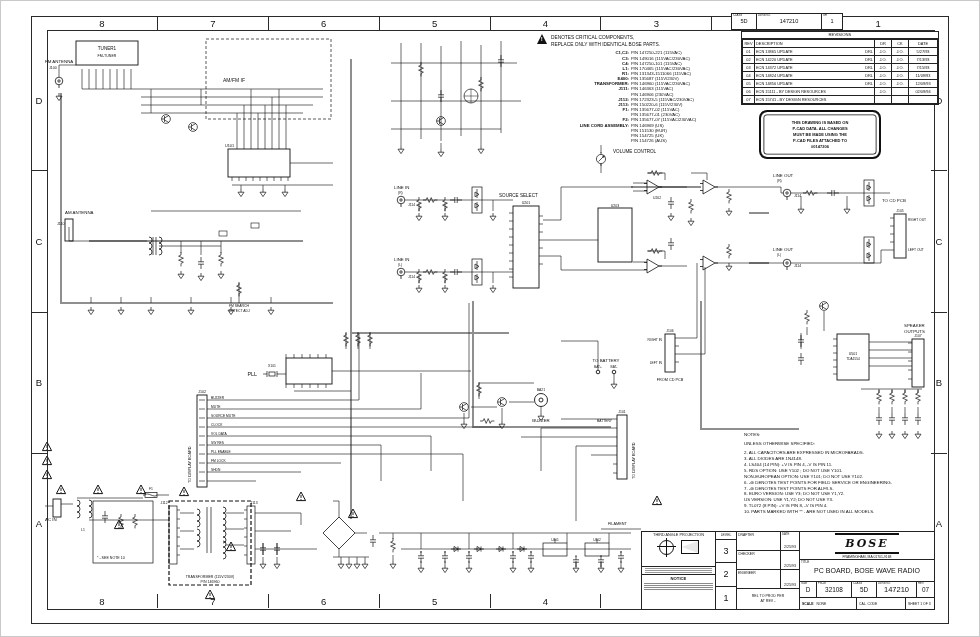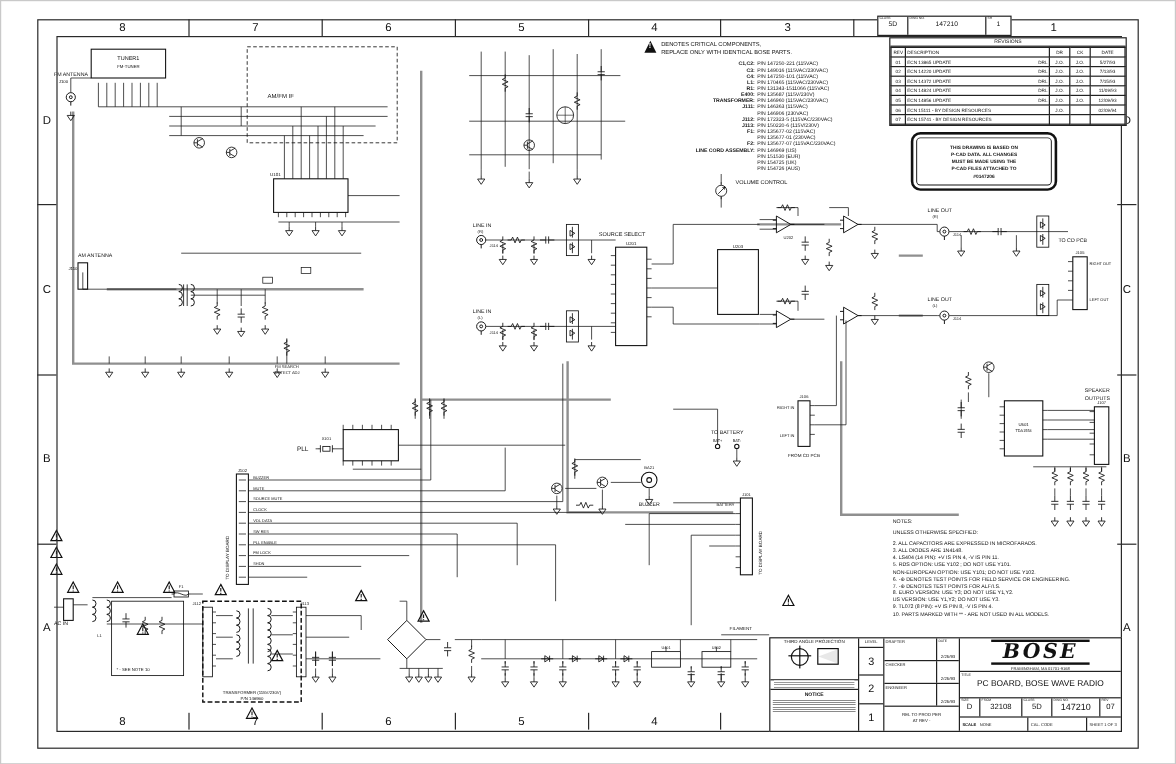--- a/index.html
+++ b/index.html
@@ -73,21 +73,21 @@
   .tb-colC{flex:none;width:62px;border-right:1px solid #222;display:flex;flex-direction:column;}
   .sig-row{flex:1;border-bottom:1px solid #222;display:flex;}
   .sig-row:last-child{border-bottom:none;}
   .sig-role{flex:1;padding:1px;font-size:3.4px;}
   .sig-date{flex:none;width:18px;border-left:1px solid #222;display:flex;flex-direction:column;}
   .sig-date .dl{font-size:2.8px;padding-left:1px;}
   .sig-date .dv{font-size:3.6px;text-align:center;margin-top:auto;margin-bottom:1px;}
   .rel-row{flex:1.1;display:flex;flex-direction:column;justify-content:center;text-align:center;font-size:3.6px;line-height:1.4;}
   .tb-colD{flex:1;display:flex;flex-direction:column;}
   .tb-bose{flex:none;height:27px;border-bottom:1px solid #222;display:flex;flex-direction:column;align-items:center;justify-content:center;}
-  .bose-logo{font-family:"DejaVu Serif",serif;font-style:italic;font-weight:bold;font-size:17px;letter-spacing:2px;line-height:17px;border-top:2px solid #111;border-bottom:2px solid #111;padding:0 10px;}
+  .bose-logo{font-family:"DejaVu Serif",serif;font-style:italic;font-weight:bold;font-size:11px;letter-spacing:2px;line-height:17px;border-top:2px solid #111;border-bottom:2px solid #111;padding:0 10px;}
   .bose-addr{font-size:3.4px;margin-top:1px;}
   .tb-title{flex:none;height:21px;border-bottom:1px solid #222;position:relative;}
   .tb-title .tl{position:absolute;left:1px;top:0;font-size:3px;}
   .tb-title .tv{position:absolute;left:0;right:0;top:7px;text-align:center;font-size:7px;}
   .tb-nums{flex:none;height:15px;border-bottom:1px solid #222;display:flex;}
   .tb-nums .nc{border-right:1px solid #222;display:flex;flex-direction:column;}
   .tb-nums .nc:last-child{border-right:none;}
   .tb-nums .nh{font-size:2.8px;line-height:3.4px;padding-left:1px;}
   .tb-nums .nv{font-size:6.4px;text-align:center;line-height:10px;}
   .tb-scale{flex:1;display:flex;font-size:3.4px;}

